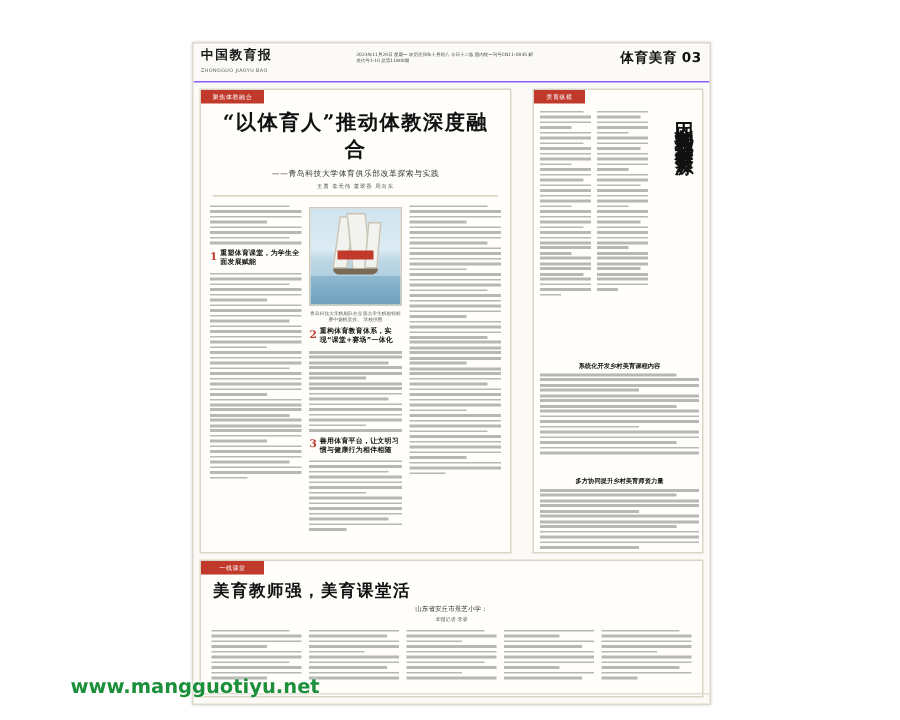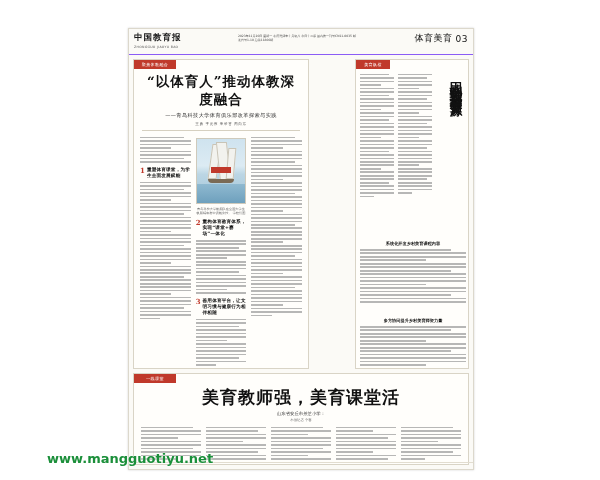--- a/index.html
+++ b/index.html
@@ -55,29 +55,29 @@
     display:block;font-size:3.2px;font-weight:normal;color:#555;letter-spacing:.3px;
   }
   .mast-mid{
     font-size:3px;color:#444;line-height:4px;text-align:left;margin-top:2px;
     max-width:120px;
   }
   .mast-right{
     display:flex;align-items:center;gap:3px;
   }
   .mast-sect{
-    font-size:9px;font-weight:normal;color:#111;letter-spacing:.5px;
+    font-size:9px;font-weight:bold;color:#111;letter-spacing:.5px;
   }
   
   .body{
     position:relative;height:414px;
   }
   
   .article-main{
-    position:absolute;left:4px;top:4px;width:176px;height:310px;
+    position:absolute;left:4px;top:4px;width:208px;height:310px;
     border:1px solid #d9d4c6;background:#fffefb;
     box-sizing:border-box;
     overflow:hidden;
   }
   .tagbar{
     position:absolute;left:0;top:0;width:42px;height:9px;
     background:#c0392b;color:#fff;font-size:4px;line-height:9px;
     text-align:center;letter-spacing:.4px;
   }
   .headline{
@@ -168,23 +168,23 @@
   .fbody2{
     position:absolute;left:4px;top:252px;width:106px;
   }
   
   .article-bottom{
     position:absolute;left:4px;top:318px;width:336px;height:92px;
     border:1px solid #d9d4c6;background:#fffefb;box-sizing:border-box;
     overflow:hidden;
   }
   .bheadline{
-    margin:12px 8px 0 8px;text-align:center;
+    margin:12px 8px 0 8px;
     font-family:"DejaVu Serif","Liberation Serif",serif;
-    font-size:17px;font-weight:bold;color:#111;letter-spacing:1px;
+    font-size:11px;font-weight:bold;color:#111;letter-spacing:1px;
   }
   .bsub{margin:2px 0 0 0;text-align:center;font-size:4.4px;color:#333;}
   .bbyline{margin:2px 0 3px 0;text-align:center;font-size:3.4px;color:#666;}
   .bcols{display:flex;gap:5px;padding:0 7px;box-sizing:border-box;}
   .page-foot{
     position:absolute;left:0;bottom:0;width:100%;height:6px;
     border-top:1px solid #e2ddd0;
   }
 </style>
 </head>

